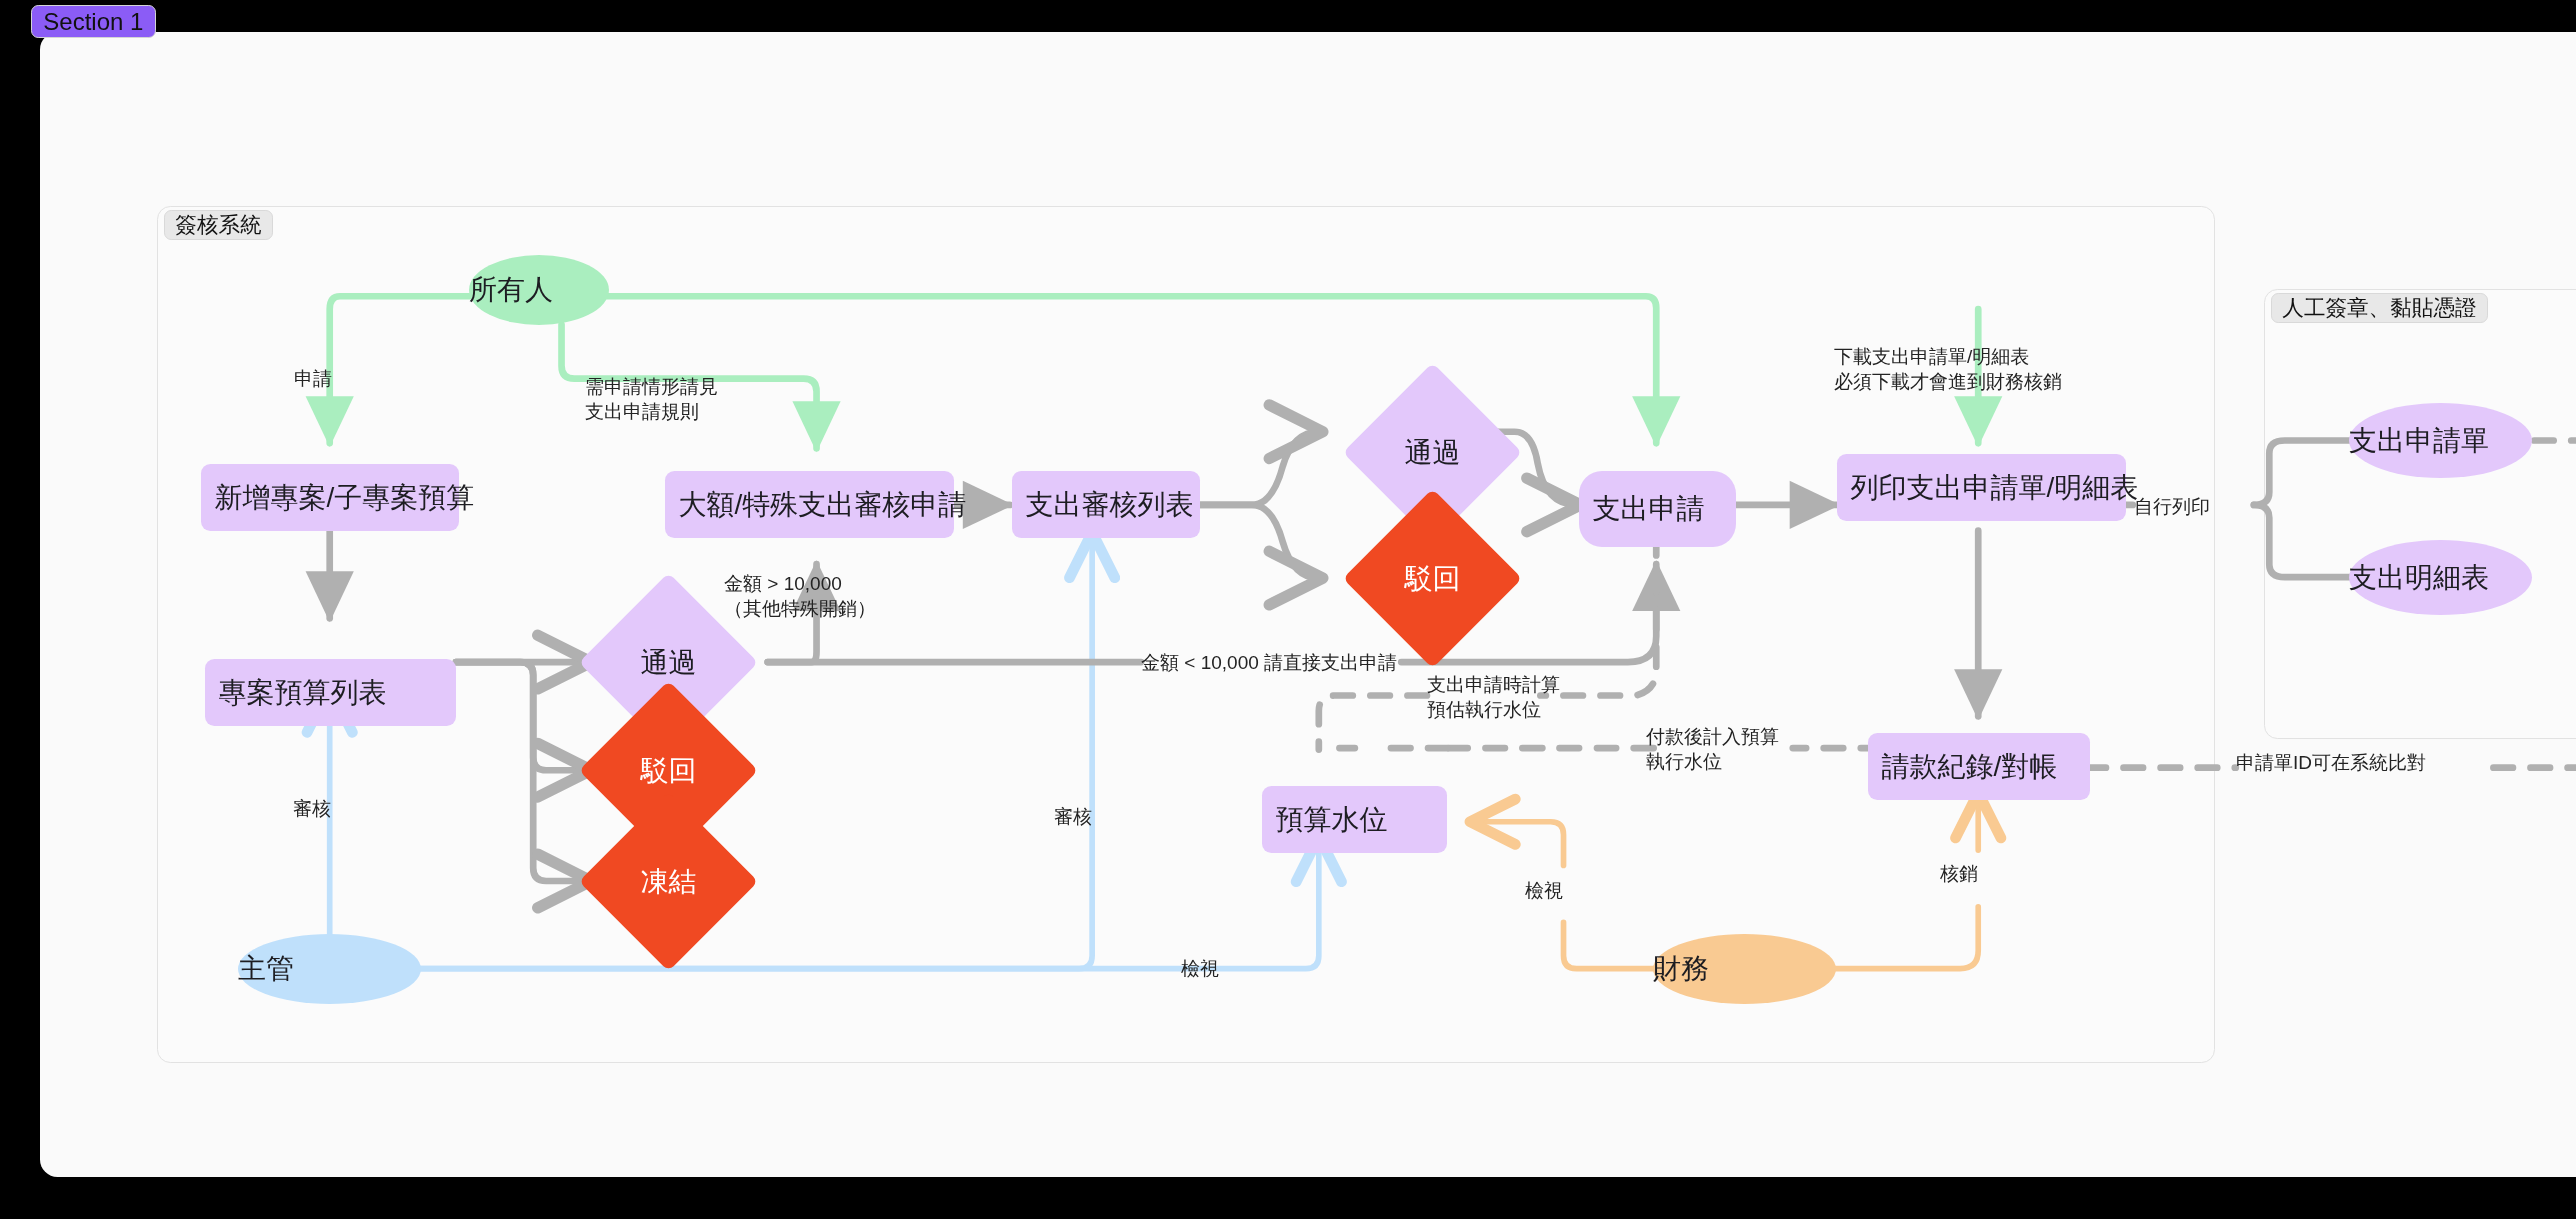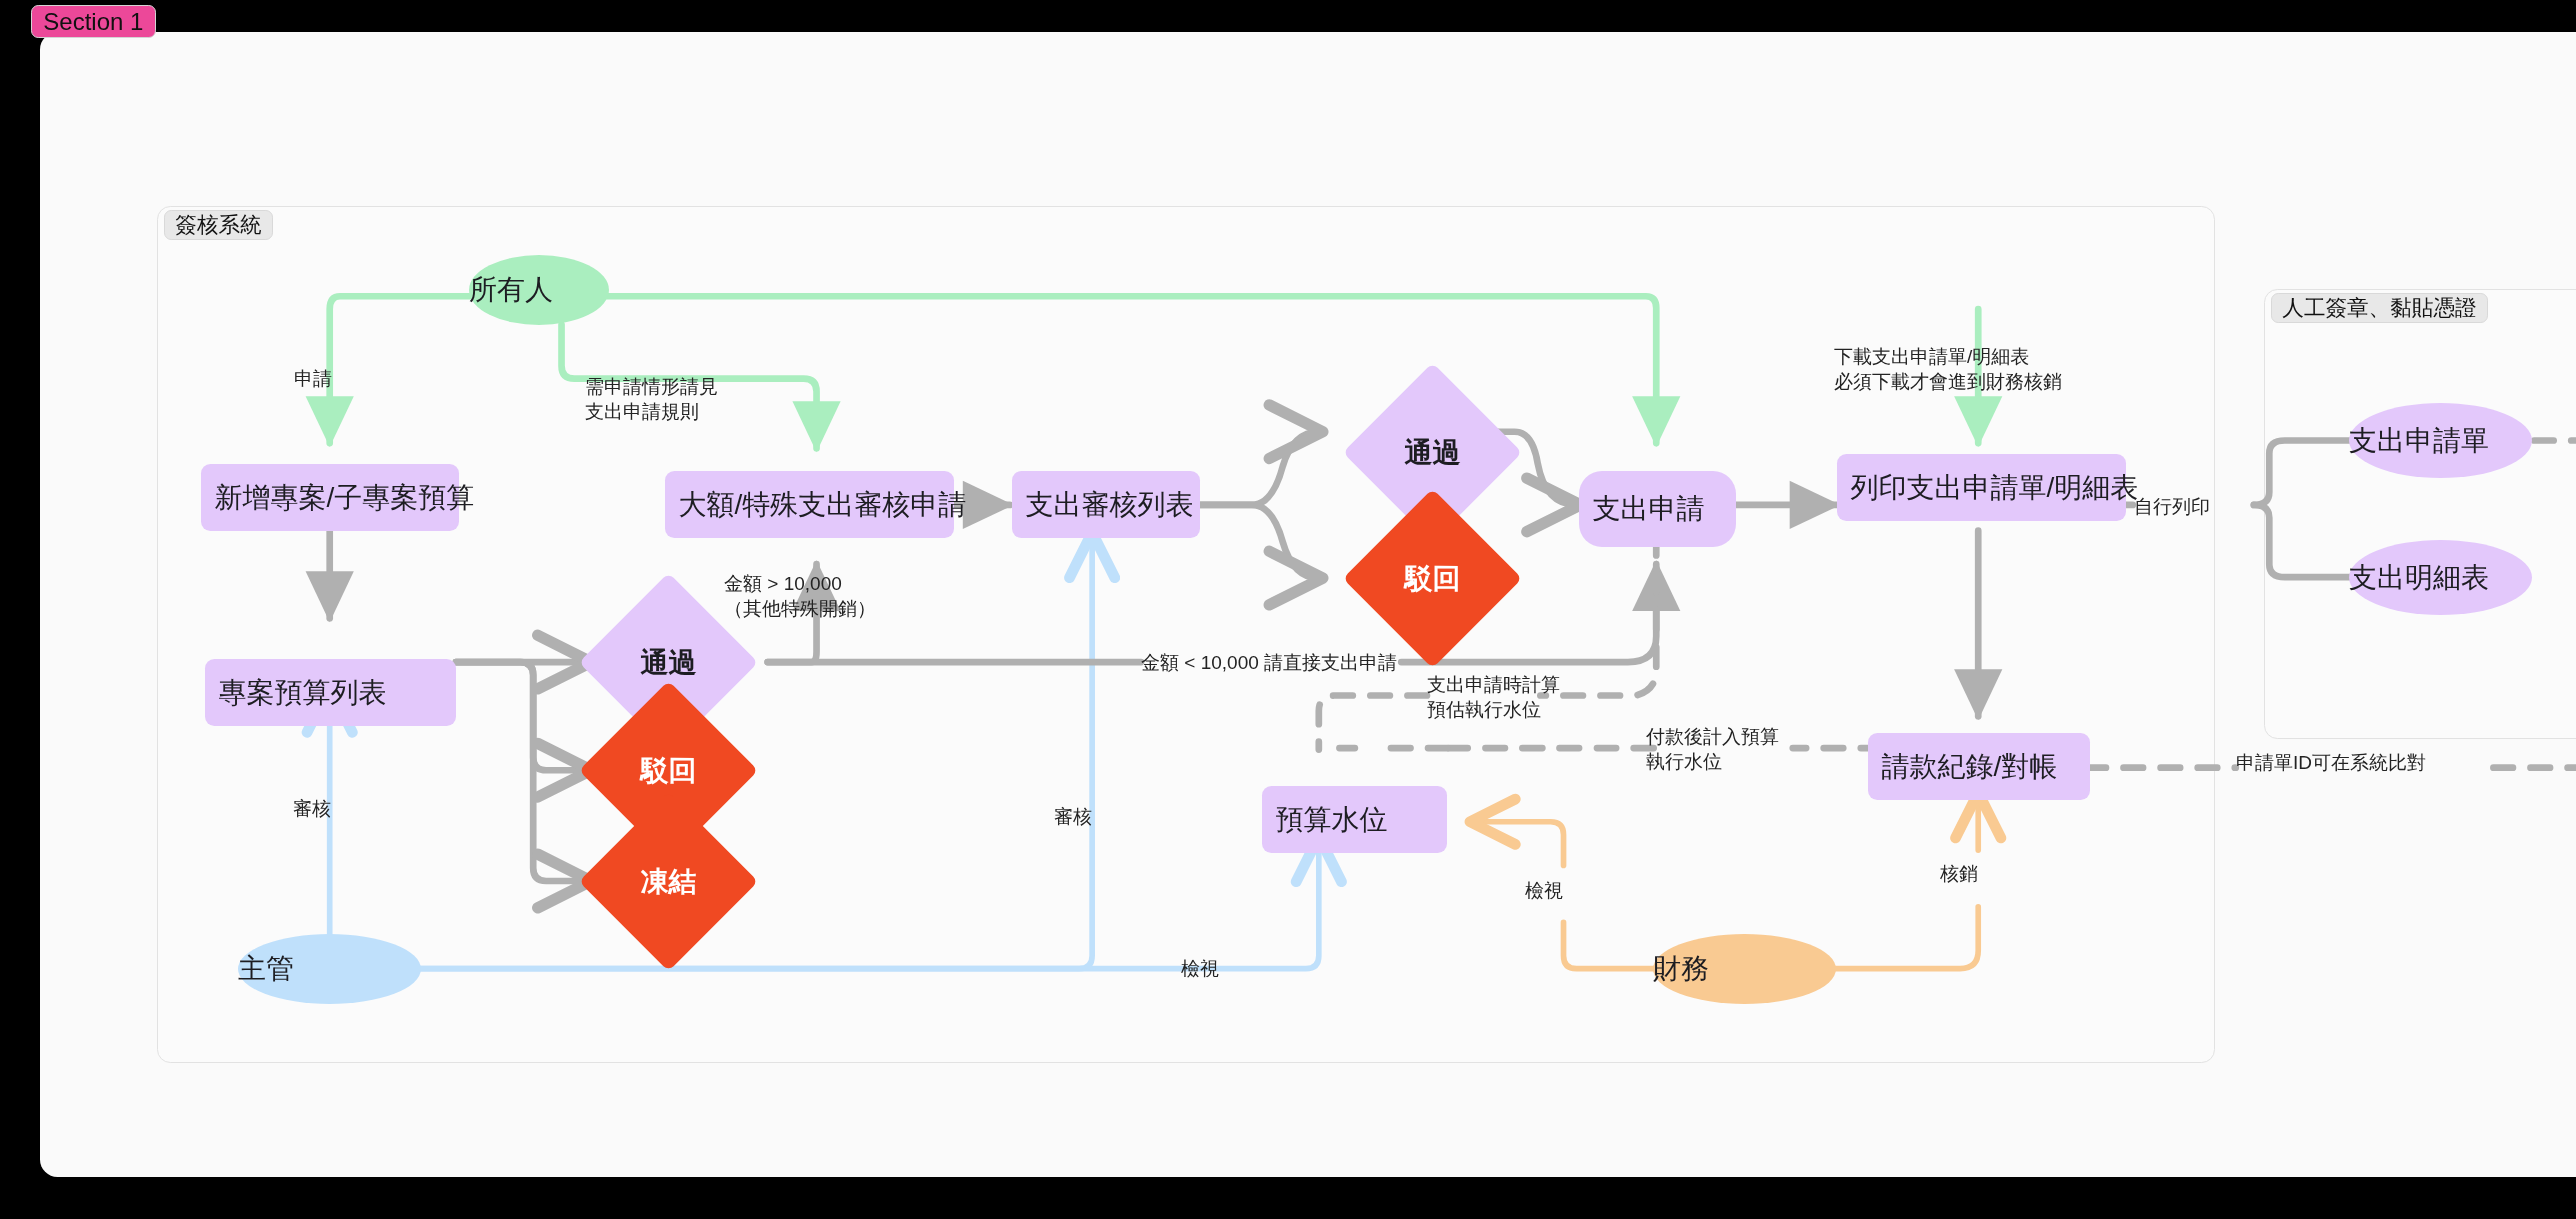--- a/index.html
+++ b/index.html
@@ -4,21 +4,21 @@
 <style>
   html,body{margin:0;padding:0;background:#000;}
   body{font-family:"Liberation Sans","DejaVu Sans",sans-serif;}
   #root{position:relative;width:2786px;height:1220px;background:#000;overflow:hidden;}
 
   
   .page-card{position:absolute;left:40px;top:32px;width:2705px;height:1145px;
     background:#fafafa;border-radius:17.5px;box-shadow:0 4.1px 11.3px rgba(0,0,0,.22);}
 
   
-  .section-chip{position:absolute;left:31px;top:5.2px;background:#ec4899;color:#111;
+  .section-chip{position:absolute;left:31px;top:5.2px;background:#8b5cf6;color:#111;
     border:0.5px solid #d4d4d4;border-radius:7.2px;padding:3.6px 11.3px;font-size:24px;line-height:1;
     z-index:40;white-space:nowrap;}
 
   
   .subgraph{position:absolute;background:#fbfbfb;border:1px solid #e2e2e2;border-radius:13.4px;}
   .sg-label{position:absolute;background:#e8e8e8;border:0.5px solid #d9d9d9;border-radius:7.2px;
     padding:3.1px 10.3px;font-size:21.6px;line-height:1;color:#111;white-space:nowrap;z-index:30;}
 
   
   svg.edges{position:absolute;left:0;top:0;width:2786px;height:1220px;overflow:visible;}
@@ -31,21 +31,21 @@
   .ellipse{border-radius:50%;font-size:28px;color:#1d1d22;white-space:nowrap;}
   .ell-green{background:#aaeebf;}
   .ell-blue{background:#bfe0fb;}
   .ell-orange{background:#f9ca92;}
   .ell-purple{background:#e3c8fb;}
   .diamond-wrap{position:absolute;z-index:20;}
   .diamond{width:100%;height:100%;transform:rotate(45deg);border-radius:7.2px;}
   .d-purple{background:#e3c8fb;}
   .d-red{background:#f04922;}
   .diamond-text{position:absolute;left:0;top:0;width:100%;height:100%;
-    display:flex;align-items:center;justify-content:center;font-size:28px;white-space:nowrap;font-weight:bold;}
+    display:flex;align-items:center;justify-content:center;font-size:28px;white-space:nowrap;}
   .dt-dark{color:#1d1d22;}
   .dt-white{color:#ffffff;}
 
   
   .elabel{position:absolute;z-index:25;font-size:19px;color:#232323;line-height:1.32;
     text-align:left;white-space:pre;background:transparent;}
 </style>
 </head>
 <body>
 

